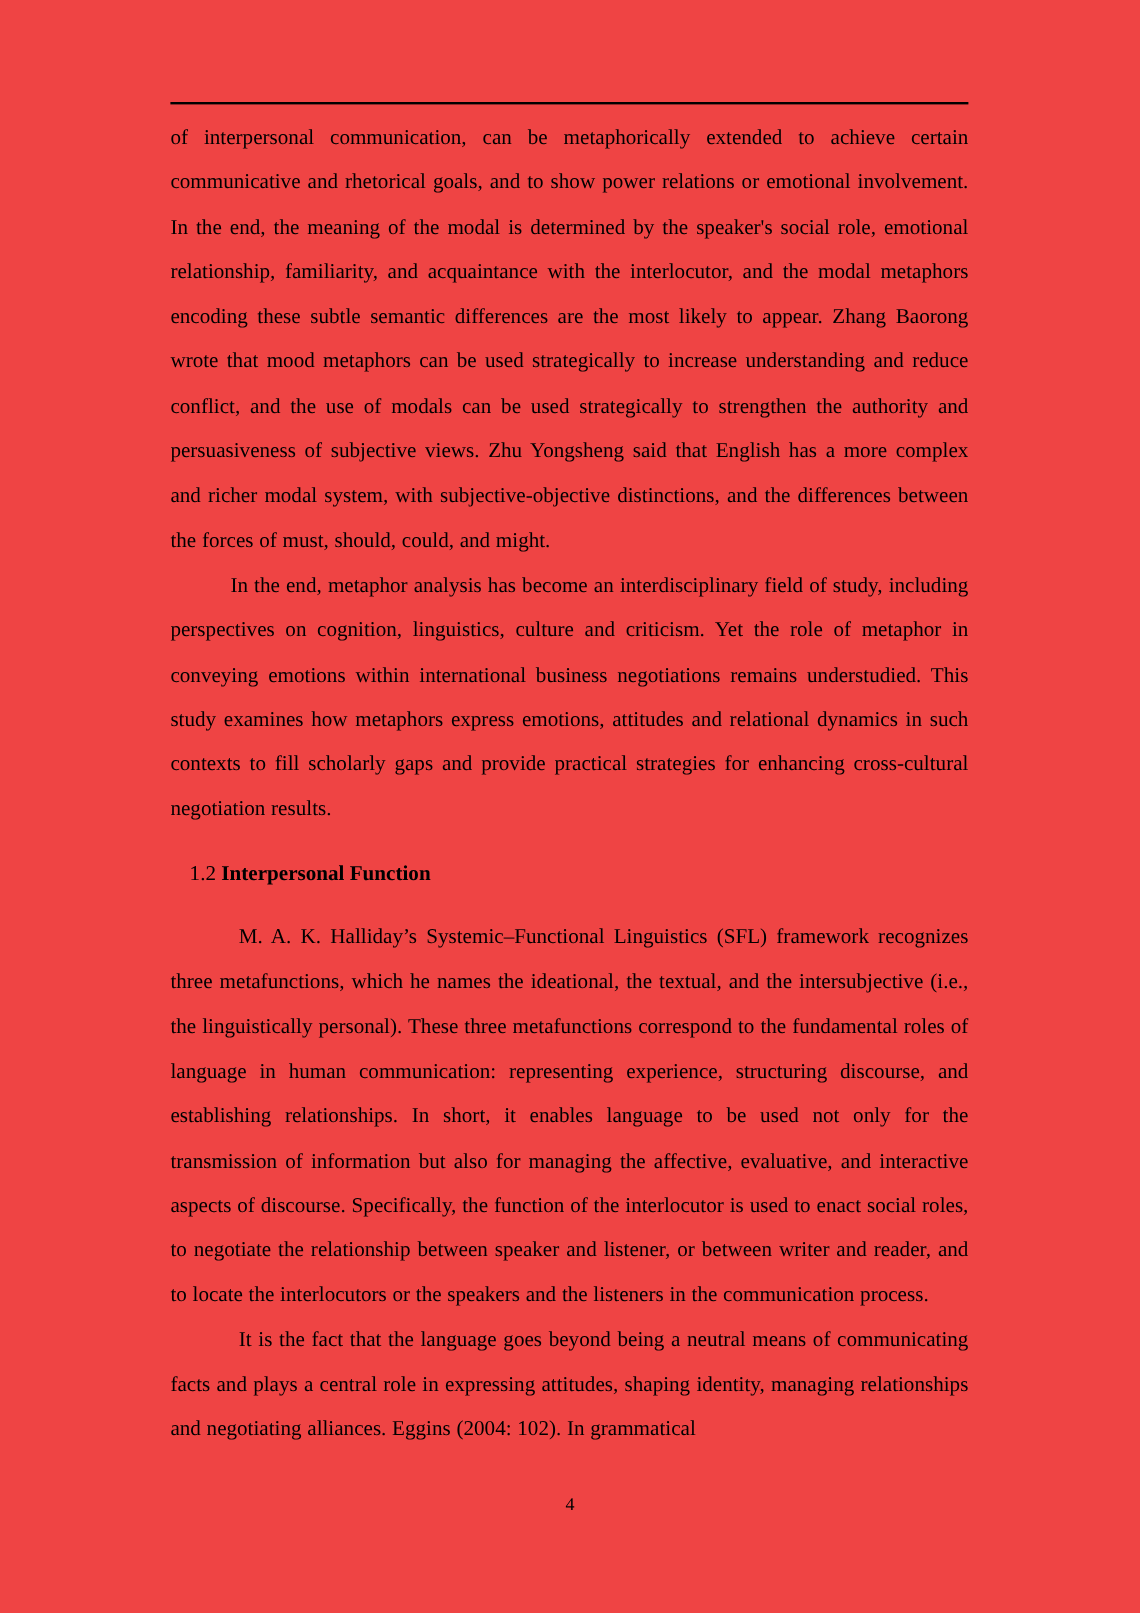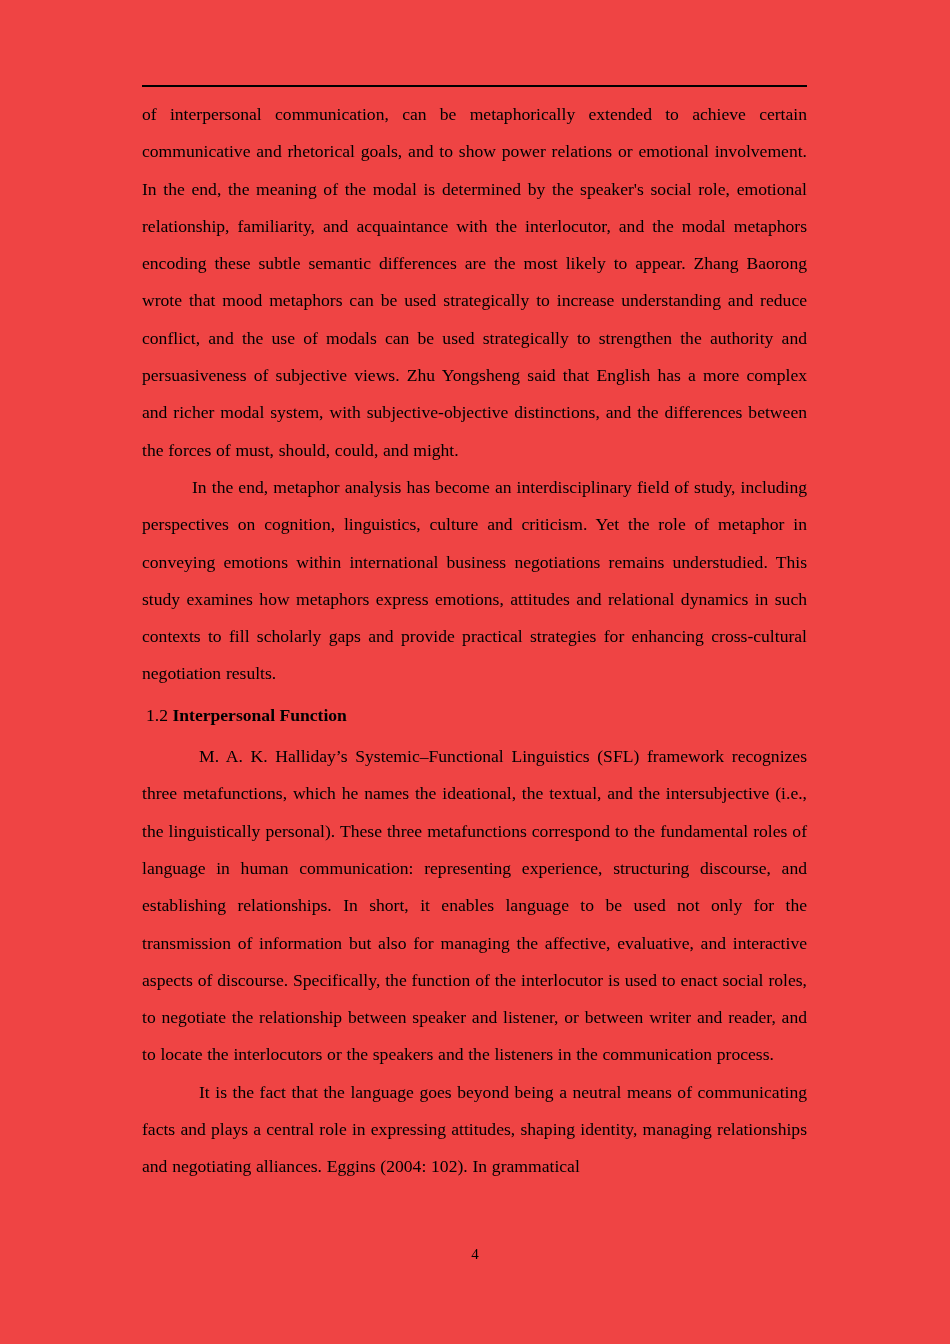--- a/index.html
+++ b/index.html
@@ -41,21 +41,21 @@
     word-spacing: 0.02em;
   }
   p.body-par.indent {
     text-indent: 50px;
   }
   p.body-par.indent-wide {
     text-indent: 57px;
   }
   
   h2.section-heading {
-    margin: 4px;
+    margin: 16px;
     font-size: 17.6px;
     line-height: 37.3px;
     font-weight: normal;
     text-align: left;
   }
   h2.section-heading .num {
     font-weight: normal;
   }
   h2.section-heading .title {
     font-weight: bold;

